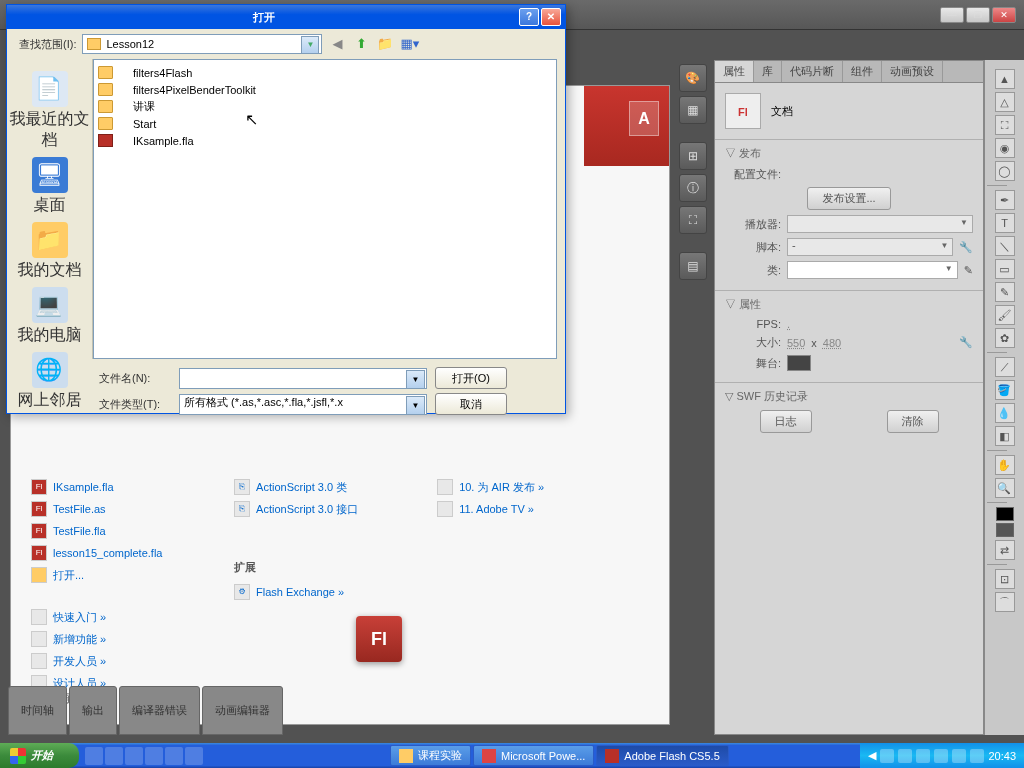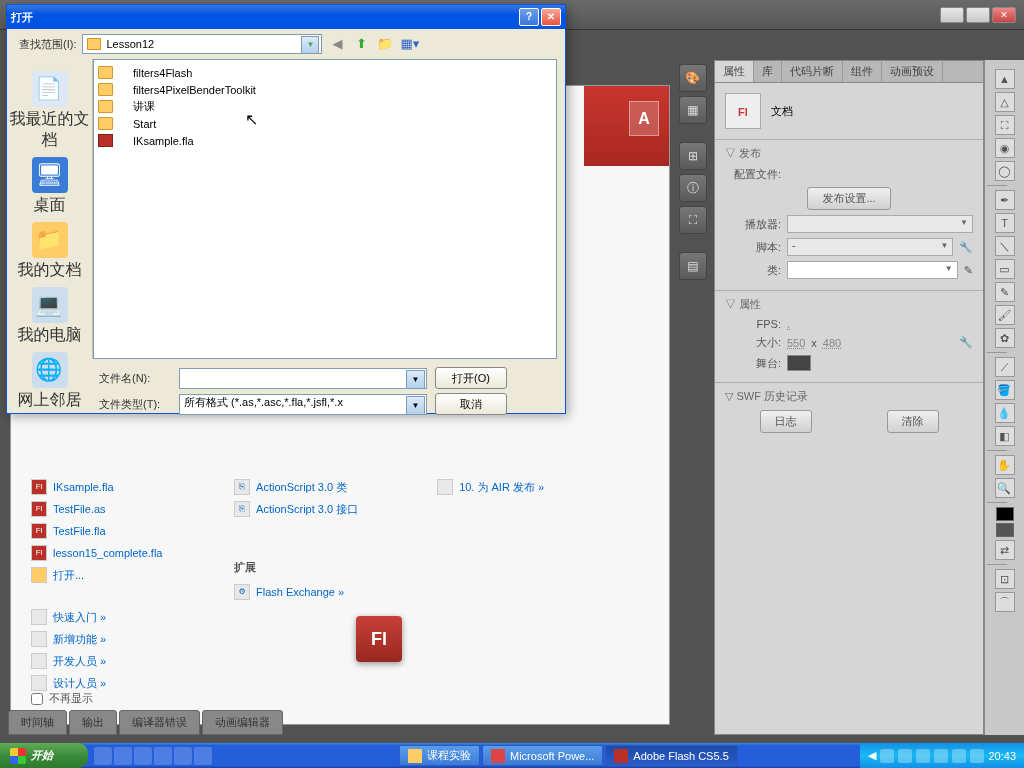--- a/index.html
+++ b/index.html
@@ -31,21 +31,21 @@
 
 .flash-icon-big{position:absolute;left:345px;top:530px;width:46px;height:46px;background:linear-gradient(#c84038,#982820);border-radius:4px;color:#fff;font-weight:bold;font-size:18px;text-align:center;line-height:46px;box-shadow:0 2px 6px rgba(0,0,0,0.4);}
 
 .welcome-footer{position:absolute;left:20px;top:520px;}
 .welcome-footer .welcome-item{color:#0066cc;}
 .no-show{position:absolute;left:20px;bottom:18px;display:flex;align-items:center;gap:6px;color:#555;}
 .no-show input{width:12px;height:12px;}
 
 
 .bottom-tabs{position:absolute;left:8px;bottom:8px;display:flex;gap:2px;}
-.bottom-tab{padding:4px 12px;background:#888;color:#333;border:1px solid #666;border-radius:3px 3px 0 0;font-size:11px;}
+.bottom-tab{padding:16px 12px;background:#888;color:#333;border:1px solid #666;border-radius:3px 3px 0 0;font-size:11px;}
 
 
 .mid-tools{position:absolute;left:676px;top:30px;width:34px;height:220px;}
 .mid-tool{width:28px;height:28px;margin:4px auto;background:linear-gradient(#777,#5a5a5a);border:1px solid #444;border-radius:3px;display:flex;align-items:center;justify-content:center;color:#ddd;font-size:12px;}
 
 
 .props-panel{position:absolute;right:40px;top:30px;width:270px;bottom:8px;background:#d6d6d6;border:1px solid #888;}
 .props-tabs{display:flex;background:#b8b8b8;height:22px;border-bottom:1px solid #888;}
 .props-tab{padding:3px 8px;color:#444;font-size:11px;border-right:1px solid #999;}
 .props-tab.active{background:#d6d6d6;}
@@ -63,21 +63,21 @@
 
 
 .right-tools{position:absolute;right:0;top:30px;width:40px;bottom:8px;background:#c8c8c8;border-left:1px solid #888;padding-top:6px;}
 .rtool{width:20px;height:20px;margin:3px auto;background:#ddd;border:1px solid #999;text-align:center;line-height:18px;font-size:11px;color:#555;}
 .rtool.sep{height:1px;background:#999;border:none;margin:4px 2px;}
 .rswatch{width:18px;height:14px;margin:2px auto;border:1px solid #666;}
 
 
 .open-dialog{position:absolute;left:6px;top:4px;width:560px;height:410px;background:#ece9d8;border:1px solid #0054e3;box-shadow:3px 3px 10px rgba(0,0,0,0.3);z-index:100;}
 .dlg-title{height:24px;background:linear-gradient(#3b77dd,#0054e3 40%,#0054e3);color:#fff;display:flex;align-items:center;padding:0 4px;font-weight:bold;font-size:12px;}
-.dlg-title .ttl{flex:1;}
+.dlg-title .ttl{flex:1;text-align:center;}
 .dlg-title-btn{width:20px;height:18px;margin-left:2px;text-align:center;line-height:16px;border:1px solid #fff;border-radius:2px;font-size:10px;}
 .dlg-title-btn.help{background:linear-gradient(#6b9fee,#3b77dd);}
 .dlg-title-btn.close{background:linear-gradient(#f8a898,#e8533c);color:#fff;}
 
 .dlg-toolbar{height:30px;display:flex;align-items:center;padding:0 12px;gap:6px;}
 .dlg-toolbar label{color:#333;}
 .dlg-combo{width:240px;height:20px;background:#fff;border:1px solid #7f9db9;display:flex;align-items:center;padding:0 4px;position:relative;}
 .dlg-combo .foldicn{width:14px;height:12px;background:#fc6;border:1px solid #c93;margin-right:5px;}
 .dlg-combo::after{content:"▼";position:absolute;right:2px;top:1px;width:16px;height:16px;background:linear-gradient(#dbeaf9,#b4d0ee);border:1px solid #7f9db9;text-align:center;font-size:8px;color:#4a6;line-height:16px;}
 .dlg-tb-icn{width:18px;height:18px;text-align:center;line-height:18px;color:#5a8;font-size:13px;}
@@ -98,21 +98,21 @@
 .dlg-brow{display:flex;align-items:center;gap:8px;margin:4px 0;}
 .dlg-brow label{width:72px;color:#333;text-align:left;margin-left:80px;}
 .dlg-input{width:248px;height:21px;background:#fff;border:1px solid #7f9db9;position:relative;padding:0 4px;}
 .dlg-input::after{content:"▼";position:absolute;right:1px;top:1px;width:17px;height:17px;background:linear-gradient(#dbeaf9,#b4d0ee);border:1px solid #7f9db9;text-align:center;font-size:8px;line-height:17px;}
 .dlg-btn{width:72px;height:22px;background:linear-gradient(#fff,#ece9d8);border:1px solid #888;border-radius:3px;font-size:11px;}
 
 .cursor{position:absolute;left:245px;top:110px;font-size:16px;color:#000;z-index:200;pointer-events:none;}
 
 
 .taskbar{position:absolute;left:0;right:0;bottom:0;height:25px;background:linear-gradient(#3c8bde,#245edb 10%,#245edb 90%,#1941a5);display:flex;align-items:center;}
-.start-btn{height:25px;padding:0 35px 0 10px;background:linear-gradient(#5eac56,#3c8b3c 50%,#2c7b2c);color:#fff;font-weight:bold;font-style:italic;font-size:13px;display:flex;align-items:center;gap:5px;border-radius:0 10px 10px 0;}
+.start-btn{height:25px;padding:0 26px 0 10px;background:linear-gradient(#5eac56,#3c8b3c 50%,#2c7b2c);color:#fff;font-weight:bold;font-style:italic;font-size:13px;display:flex;align-items:center;gap:5px;border-radius:0 10px 10px 0;}
 .start-btn .winlogo{width:16px;height:16px;background:conic-gradient(#e33 0 25%,#3c3 25% 50%,#36e 50% 75%,#ec3 75%);border-radius:2px;}
 .task-ql{display:flex;gap:2px;padding:0 6px;}
 .task-ql .qicn{width:18px;height:18px;background:rgba(255,255,255,0.2);border-radius:2px;}
 .task-item{height:21px;padding:0 8px;margin:0 1px;background:linear-gradient(#5a9de8,#3c7bd8);border:1px solid #2a5bc8;border-radius:2px;color:#fff;display:flex;align-items:center;gap:5px;font-size:11px;max-width:150px;overflow:hidden;white-space:nowrap;}
 .task-item .ticn{width:14px;height:14px;background:#fc6;flex-shrink:0;}
 .task-item.active{background:linear-gradient(#1e4ba8,#2a5bc8);}
 .systray{margin-left:auto;height:25px;background:linear-gradient(#1290e9,#19b9f3 50%,#1290e9);display:flex;align-items:center;padding:0 8px;gap:4px;color:#fff;font-size:11px;}
 .systray .ticn{width:14px;height:14px;background:rgba(255,255,255,0.3);border-radius:2px;}
 
 .watermark{position:absolute;left:400px;bottom:60px;color:rgba(255,255,255,0.08);font-size:38px;font-weight:bold;pointer-events:none;}
@@ -178,20 +178,24 @@
           <div class="ext-header">扩展</div>
           <div class="welcome-item">
               <span class="wicn">⚙</span>
               <span>Flash Exchange »</span>
             </div>
         </div>
         <div class="welcome-col">
           <div class="welcome-item">
               <span class="wicn"></span>
               <span>10. 为 AIR 发布 »</span>
+            </div>
+          <div class="welcome-item">
+              <span class="wicn"></span>
+              <span>11. Adobe TV »</span>
             </div>
         </div>
       </div>
 
       <div class="flash-icon-big">Fl</div>
 
       <div class="welcome-footer">
         <div class="welcome-item">
             <span class="wicn"></span>
             <span>快速入门 »</span>

